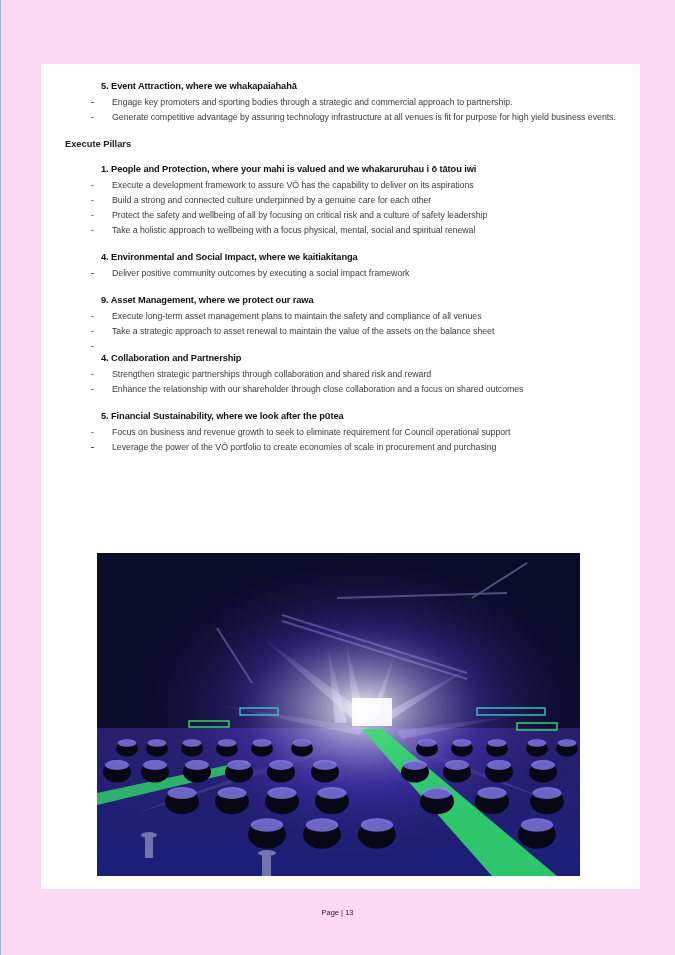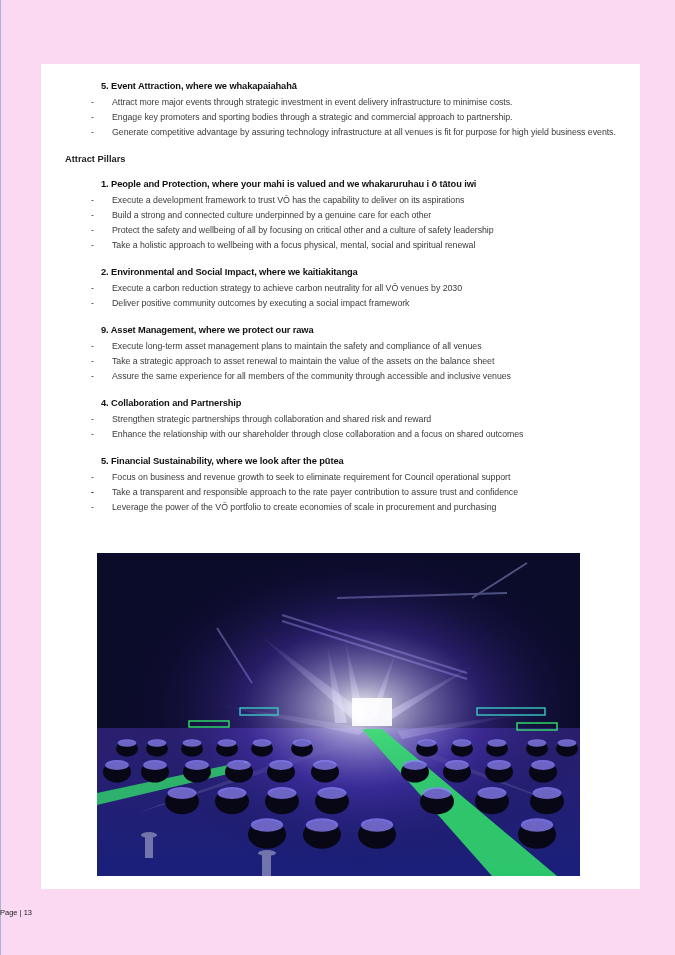--- a/index.html
+++ b/index.html
@@ -51,83 +51,84 @@
     position: absolute;
     left: 56px; top: 489px;
     width: 483px; height: 323px;
     overflow: hidden;
     background: #0b0b2a;
   }
   .photo svg { display: block; }
   .footer {
     position: absolute;
     left: 0; width: 675px; top: 908px;
+    text-align: center;
     font-size: 7.5px; color: #222;
   }
 </style>
 </head>
 <body>
 
 <div class="edge-line"></div>
 
 <div class="page">
   <div class="content">
 
     <div class="section">
       <div class="heading">5. Event Attraction, where we whakapaiahahā</div>
       <ul class="bullets">
-        <li><span class="dash">-</span><span>Attract more major events through strategic investment in event delivery infrastructure to minimise costs.</span></li>
+        <li><span class="dash">-</span></li>
         <li><span class="dash">-</span><span>Engage key promoters and sporting bodies through a strategic and commercial approach to partnership.</span></li>
         <li><span class="dash">-</span><span>Generate competitive advantage by assuring technology infrastructure at all venues is fit for purpose for high yield business events.</span></li>
       </ul>
     </div>
 
-    <div class="plain-heading">Attract Pillars</div>
+    <div class="plain-heading">Execute Pillars</div>
 
     <div class="section">
       <div class="heading">1.  People and Protection, where your mahi is valued and we whakaruruhau i ō tātou iwi</div>
       <ul class="bullets">
-        <li><span class="dash">-</span><span>Execute a development framework to trust VŌ has the capability to deliver on its aspirations</span></li>
+        <li><span class="dash">-</span><span>Execute a development framework to assure VŌ has the capability to deliver on its aspirations</span></li>
         <li><span class="dash">-</span><span>Build a strong and connected culture underpinned by a genuine care for each other</span></li>
-        <li><span class="dash">-</span><span>Protect the safety and wellbeing of all by focusing on critical other and a culture of safety leadership</span></li>
+        <li><span class="dash">-</span><span>Protect the safety and wellbeing of all by focusing on critical risk and a culture of safety leadership</span></li>
         <li><span class="dash">-</span><span>Take a holistic approach to wellbeing with a focus physical, mental, social and spiritual renewal</span></li>
       </ul>
     </div>
 
     <div class="section">
-      <div class="heading">2. Environmental and Social Impact, where we kaitiakitanga</div>
-      <ul class="bullets">
-        <li><span class="dash">-</span><span>Execute a carbon reduction strategy to achieve carbon neutrality for all VŌ venues by 2030</span></li>
+      <div class="heading">4. Environmental and Social Impact, where we kaitiakitanga</div>
+      <ul class="bullets">
+        <li><span class="dash">-</span></li>
         <li><span class="dash">-</span><span>Deliver positive community outcomes by executing a social impact framework</span></li>
       </ul>
     </div>
 
     <div class="section">
       <div class="heading">9. Asset Management, where we protect our rawa</div>
       <ul class="bullets">
         <li><span class="dash">-</span><span>Execute long-term asset management plans to maintain the safety and compliance of all venues</span></li>
         <li><span class="dash">-</span><span>Take a strategic approach to asset renewal to maintain the value of the assets on the balance sheet</span></li>
-        <li><span class="dash">-</span><span>Assure the same experience for all members of the community through accessible and inclusive venues</span></li>
+        <li><span class="dash">-</span></li>
       </ul>
     </div>
 
     <div class="section">
       <div class="heading">4. Collaboration and Partnership</div>
       <ul class="bullets">
         <li><span class="dash">-</span><span>Strengthen strategic partnerships through collaboration and shared risk and reward</span></li>
         <li><span class="dash">-</span><span>Enhance the relationship with our shareholder through close collaboration and a focus on shared outcomes</span></li>
       </ul>
     </div>
 
     <div class="section">
       <div class="heading">5. Financial Sustainability, where we look after the pūtea</div>
       <ul class="bullets">
         <li><span class="dash">-</span><span>Focus on business and revenue growth to seek to eliminate requirement for Council operational support</span></li>
         <li><span class="dash">-</span></li>
-        <li><span class="dash">-</span><span>Take a transparent and responsible approach to the rate payer contribution to assure trust and confidence</span></li>
+        <li><span class="dash">-</span></li>
         <li><span class="dash">-</span><span>Leverage the power of the VŌ portfolio to create economies of scale in procurement and purchasing</span></li>
       </ul>
     </div>
   </div>
 
   <div class="photo" aria-label="Event venue with banquet tables, stage lighting rig and green-lit walkway">
     <svg width="483" height="323" viewBox="0 0 483 323" xmlns="http://www.w3.org/2000/svg">
       <defs>
         <radialGradient id="glow" cx="0.55" cy="0.48" r="0.5">
           <stop offset="0" stop-color="#ffffff" stop-opacity="0.95"></stop>

